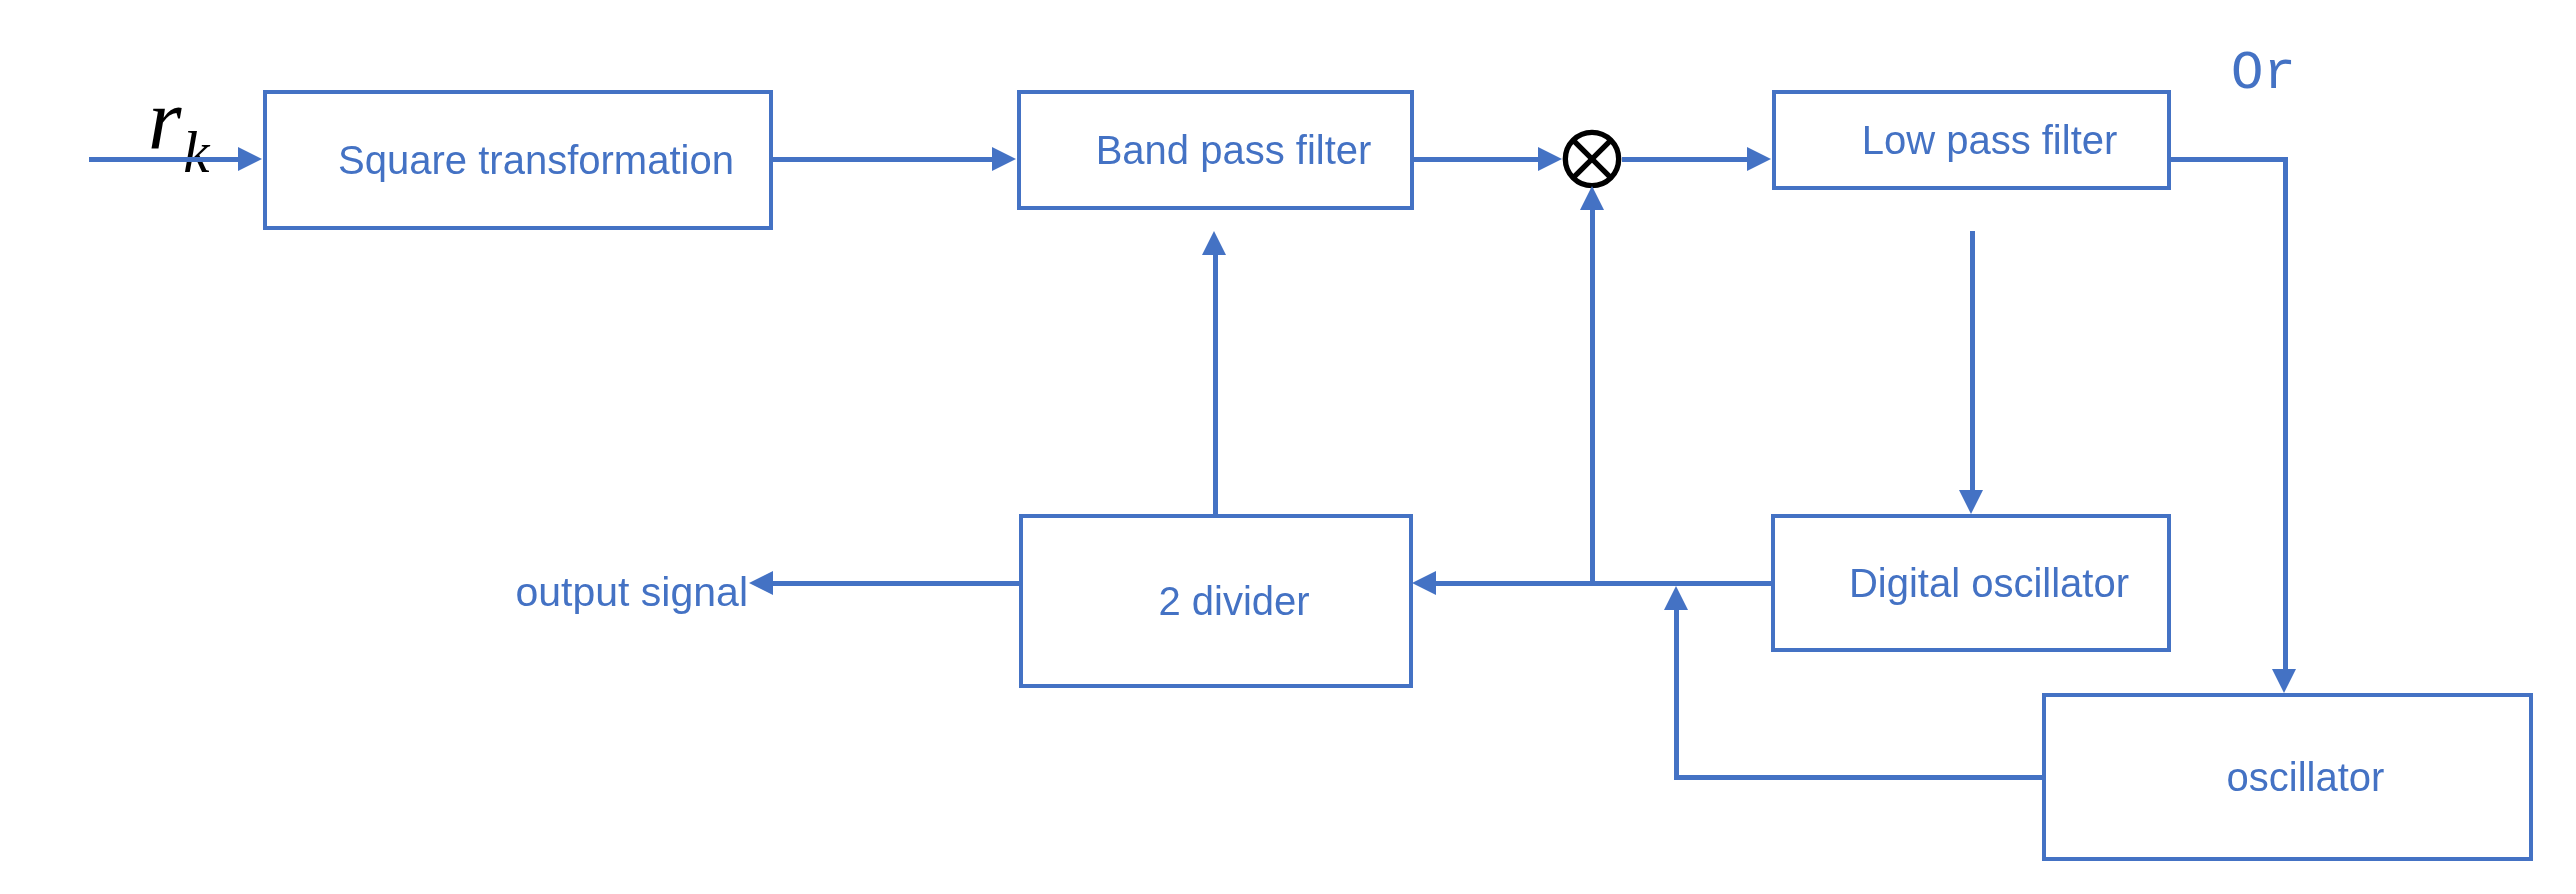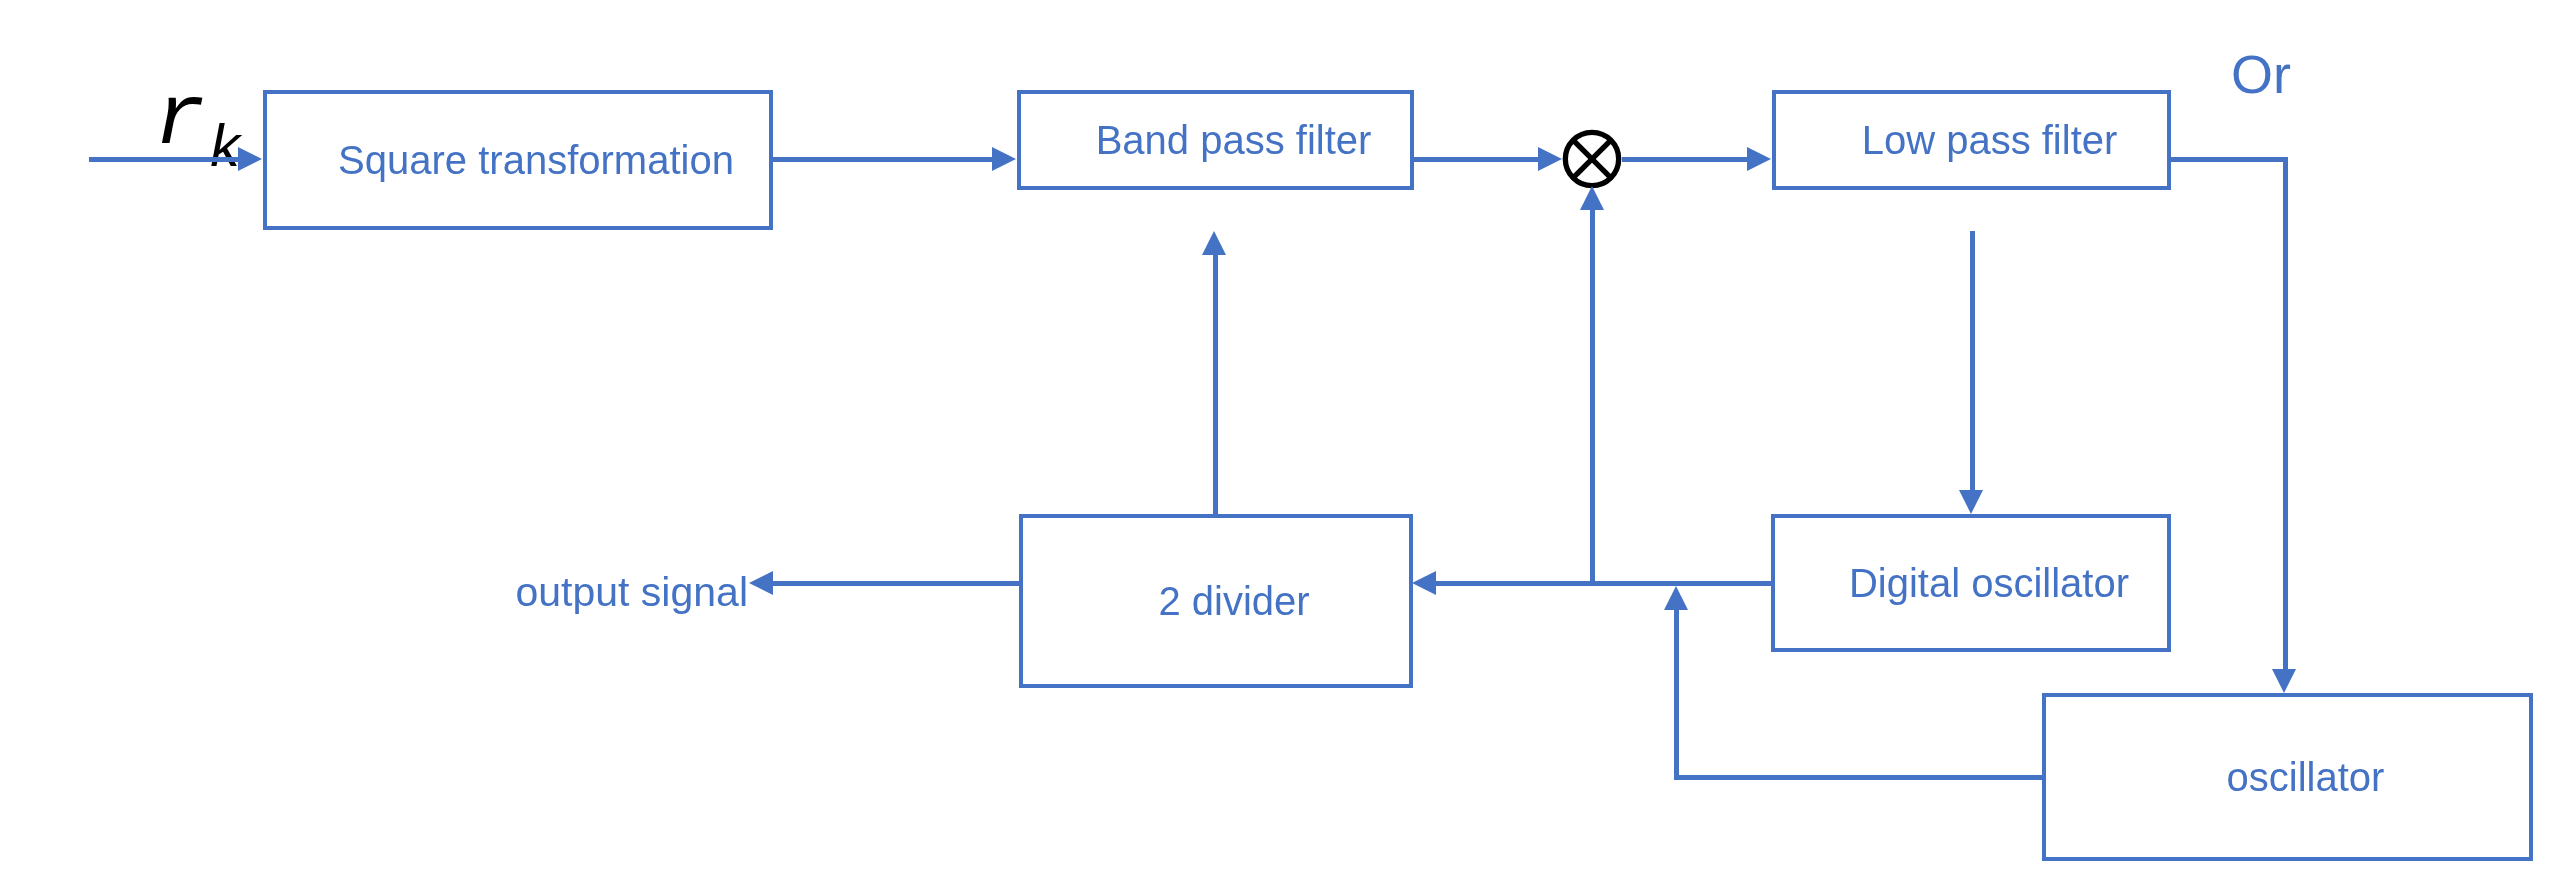--- a/index.html
+++ b/index.html
@@ -34,52 +34,52 @@
   }
   .hline, .vline { position: absolute; background: var(--accent); }
   .hline { height: 4.5px; }
   .vline { width: 4.5px; }
   .ah { position: absolute; width: 0; height: 0; }
   .ah-right { border-top: 12.5px solid transparent; border-bottom: 12.5px solid transparent; border-left: 24px solid var(--accent); }
   .ah-left  { border-top: 12.5px solid transparent; border-bottom: 12.5px solid transparent; border-right: 24px solid var(--accent); }
   .ah-up    { border-left: 12.5px solid transparent; border-right: 12.5px solid transparent; border-bottom: 24px solid var(--accent); }
   .ah-down  { border-left: 12.5px solid transparent; border-right: 12.5px solid transparent; border-top: 24px solid var(--accent); }
   .free-label { position: absolute; color: var(--accent); }
-  .or-label { left: 2231px; top: 47px; font-size: 54px; line-height: 1; }
+  .or-label { left: 2231px; top: 47px; font-size: 54px; line-height: 1; font-family: Liberation Mono, monospace; }
   .output-label {
     left: 448px; top: 558px; width: 300px; height: 52px;
     display: flex; align-items: center; justify-content: flex-end;
     font-size: 41px;
     margin-top: 8px;
   }
   .rk-label {
     position: absolute;
-    left: 154px; top: 77px;
+    left: 148px; top: 77px;
     color: var(--mult);
-    font-family: Liberation Mono, monospace;
+    font-family: Liberation Serif, serif;
     font-style: italic;
     line-height: 1;
     white-space: nowrap;
   }
   .rk-base { font-size: 86px; }
   .rk-sub { font-size: 59px; position: relative; top: 23px; left: 1.8px; }
   .mult { position: absolute; left: 1560px; top: 127px; width: 64px; height: 64px; }
 </style>
 </head>
 <body>
 
 <div class="canvas">
 
   <div class="rk-label"><span class="rk-base">r</span><span class="rk-sub">k</span></div>
 
   <div class="box" style="left:263px; top:90px; width:510px; height:140px;">
     <span>Square transformation</span>
   </div>
 
-  <div class="box" style="left:1017px; top:90px; width:397px; height:100px;">
+  <div class="box" style="left:1017px; top:90px; width:397px; height:120px;">
     <span>Band pass filter</span>
   </div>
 
   <div class="box" style="left:1772px; top:90px; width:399px; height:100px;">
     <span>Low pass filter</span>
   </div>
 
   <div class="box" style="left:1771px; top:514px; width:400px; height:138px;text-align:right;">
     <span>Digital oscillator</span>
   </div>

